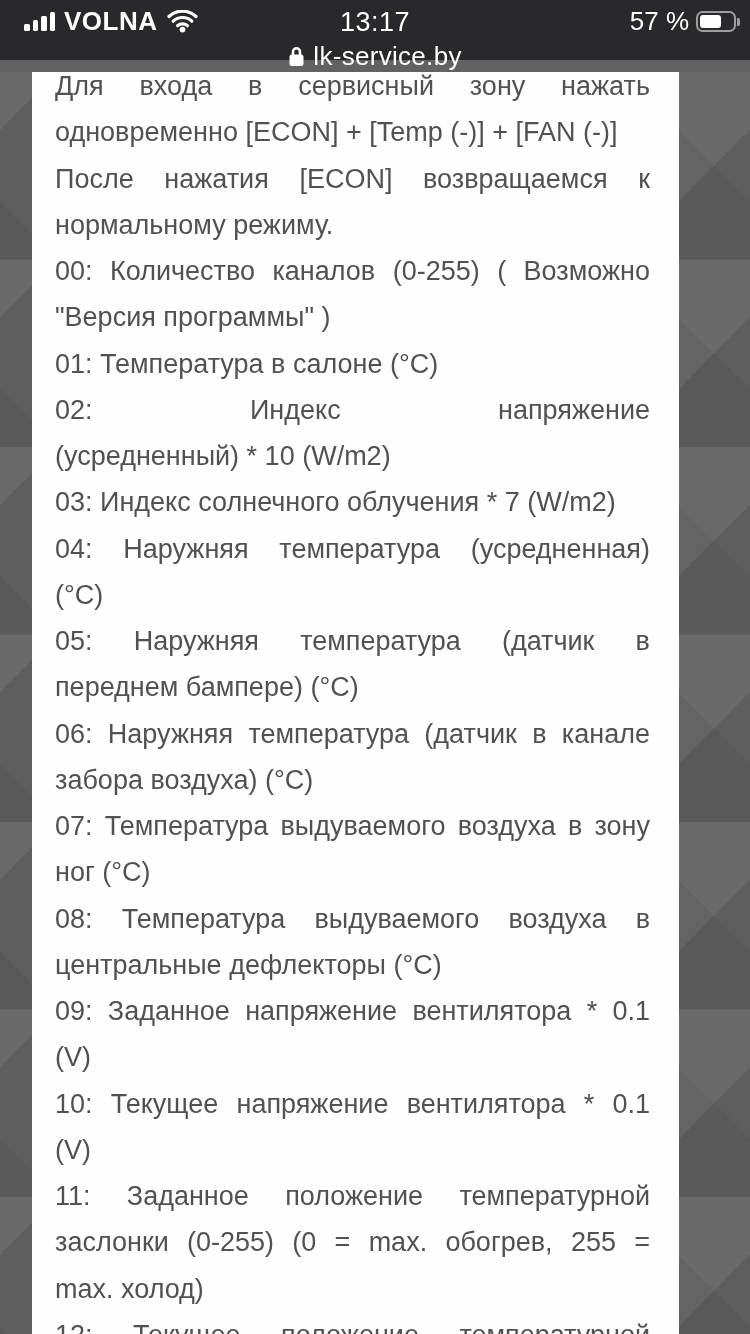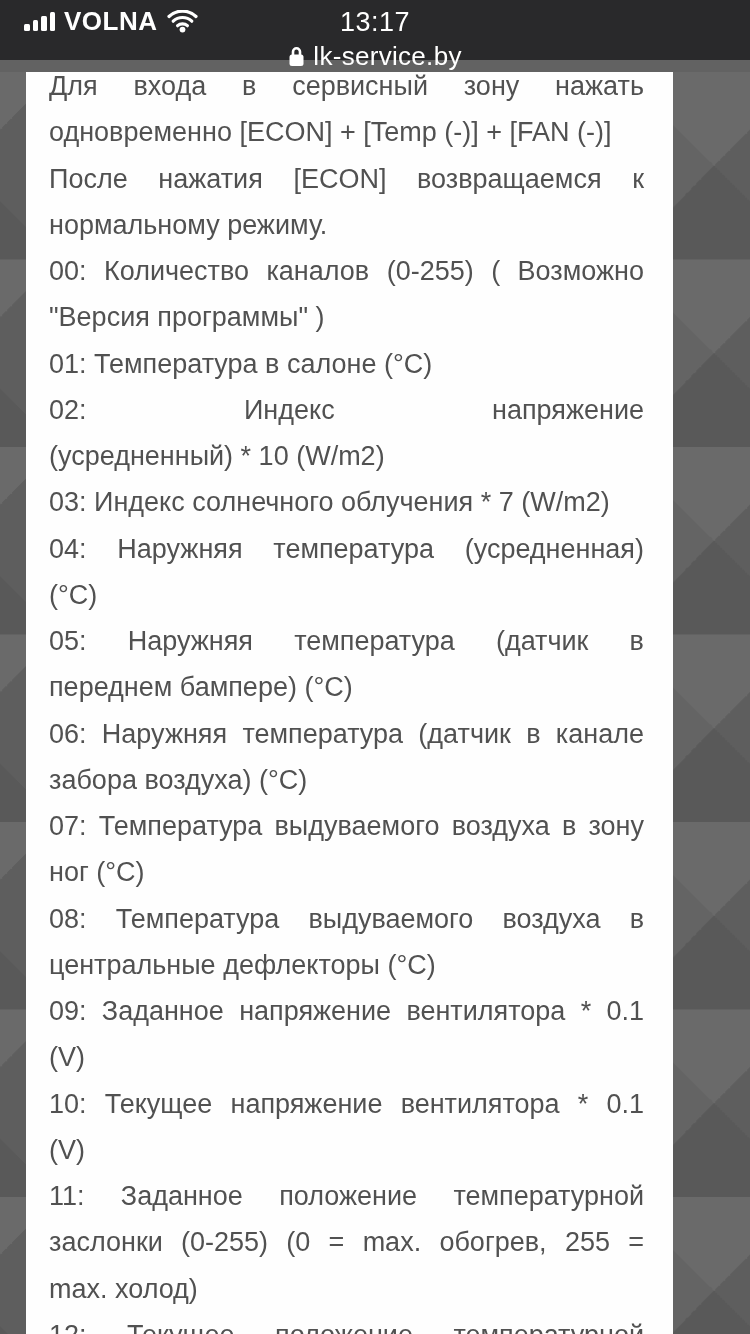--- a/index.html
+++ b/index.html
@@ -50,21 +50,21 @@
   .page{
     position:absolute;top:72px;left:0;width:750px;bottom:0;
     background-color:#626262;
     background-image:conic-gradient(from 45deg,
       #5e5e5e 0 25%, #595959 0 50%, #646464 0 75%, #6a6a6a 0);
     background-size:187.5px 187.5px;
     background-position:58px 0px;
   }
   
   .content{
-    position:absolute;top:72px;left:26px;width:647px;bottom:0;
+    position:absolute;top:72px;left:32px;width:647px;bottom:0;
     background:#fefefe;box-sizing:border-box;
     padding:0 29px 0 23px;
   }
   .textblock{margin-top:-9px;color:#515151;font-size:27px;}
   .line{height:46.25px;line-height:46.25px;white-space:nowrap;}
   .line.just{display:flex;justify-content:space-between;}
 </style>
 </head>
 <body>
 
@@ -81,20 +81,27 @@
         </span>
         <span class="carrier">VOLNA</span>
         <svg width="31" height="23" viewBox="0 0 31 23">
           <path d="M2 6.5 a19.5 19.5 0 0 1 27 0" fill="none" stroke="#fff" stroke-width="3.2" stroke-linecap="round"></path>
           <path d="M6.2 11.2 a13.5 13.5 0 0 1 18.6 0" fill="none" stroke="#fff" stroke-width="3.2" stroke-linecap="round"></path>
           <path d="M10.6 15.7 a7.2 7.2 0 0 1 9.8 0" fill="none" stroke="#fff" stroke-width="3.2" stroke-linecap="round"></path>
           <circle cx="15.5" cy="19.6" r="2.9" fill="#fff"></circle>
         </svg>
       </div>
       <div class="sb-time">13:17</div>
+      <div class="sb-right">
+        <span class="batt-pct">57 %</span>
+        <span class="battery">
+          <span class="fill"></span>
+          <span class="nub"></span>
+        </span>
+      </div>
     </div>
     <div class="urlrow">
       <svg width="17" height="22" viewBox="0 0 17 22">
         <path d="M5 10 V6.8 a3.5 3.5 0 0 1 7 0 V10" fill="none" stroke="#fff" stroke-width="2.6"></path>
         <rect x="1.5" y="9.5" width="14" height="11.5" rx="2.5" fill="#fff"></rect>
       </svg>
       <span class="domain">lk-service.by</span>
     </div>
   </div>
 

